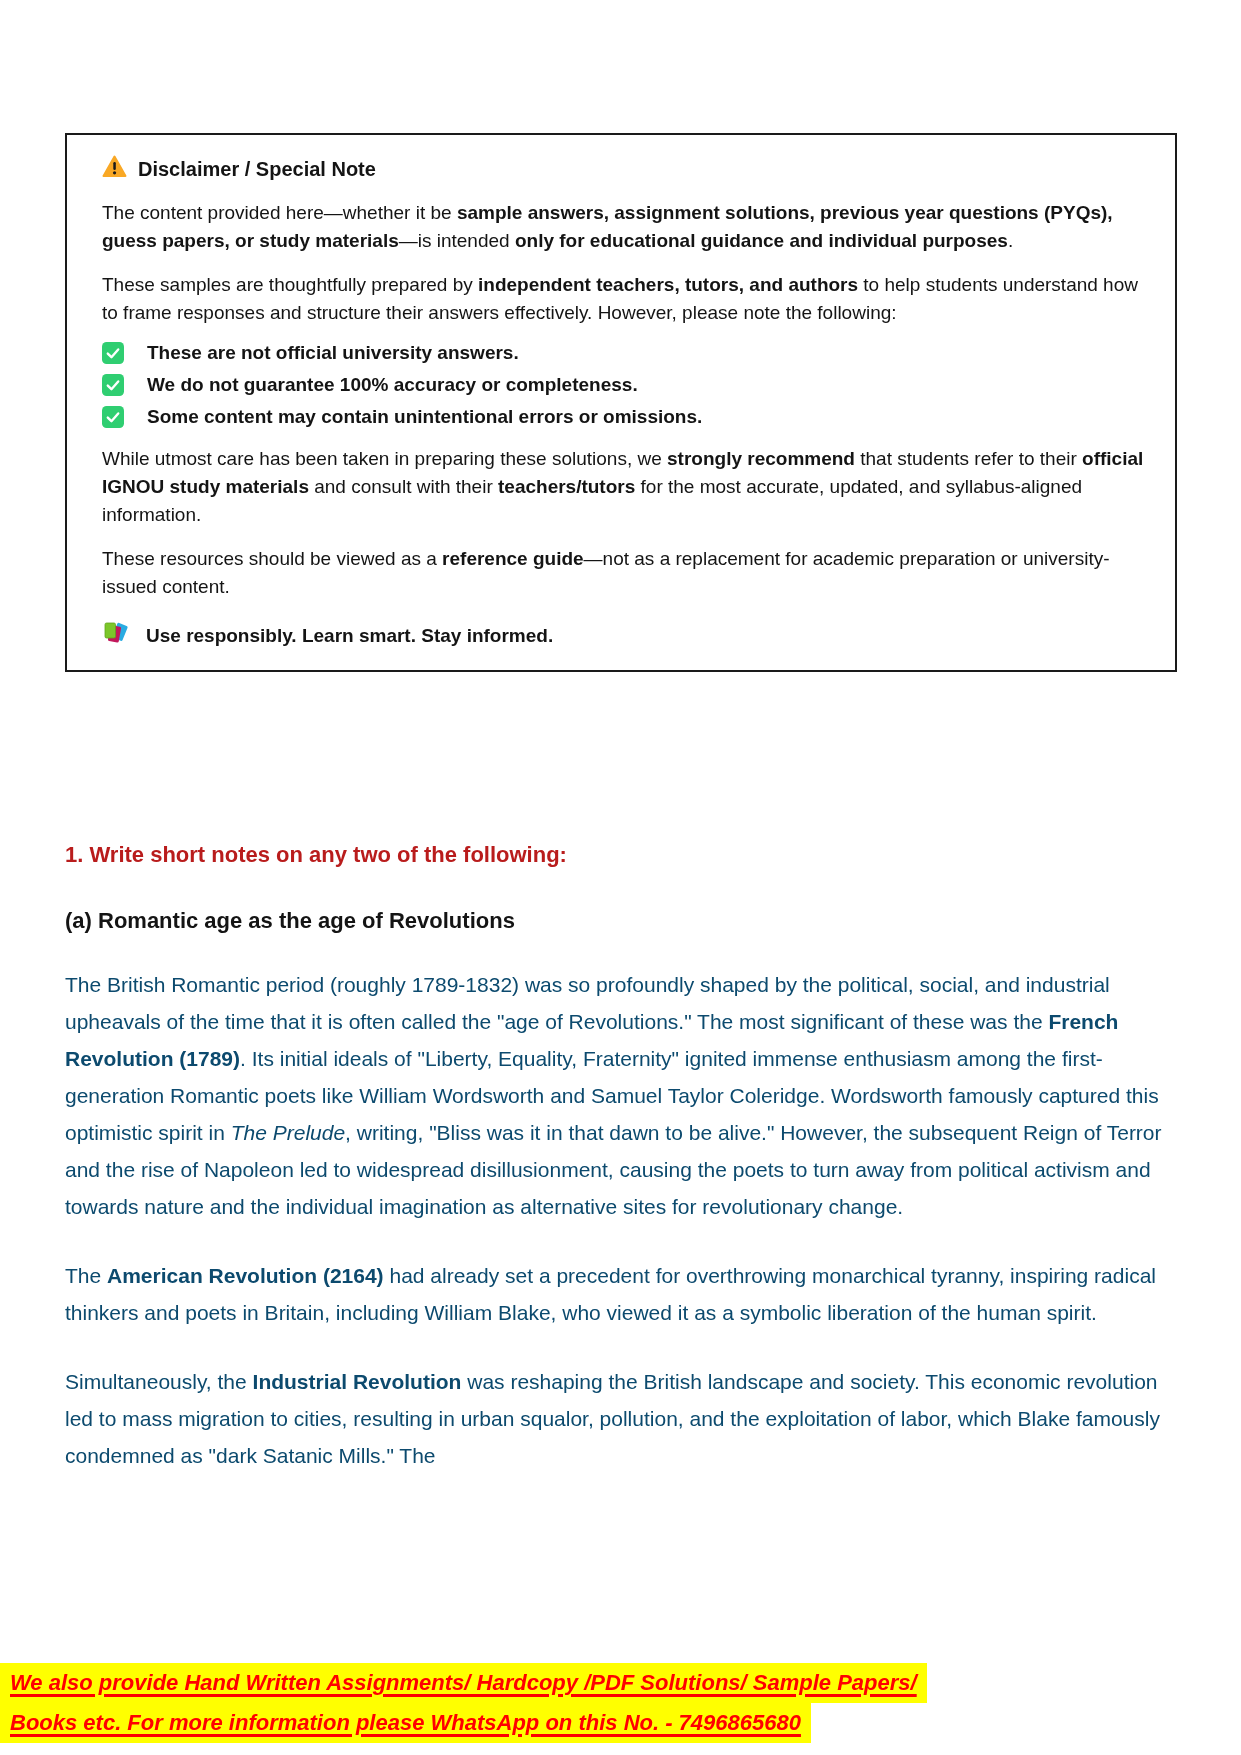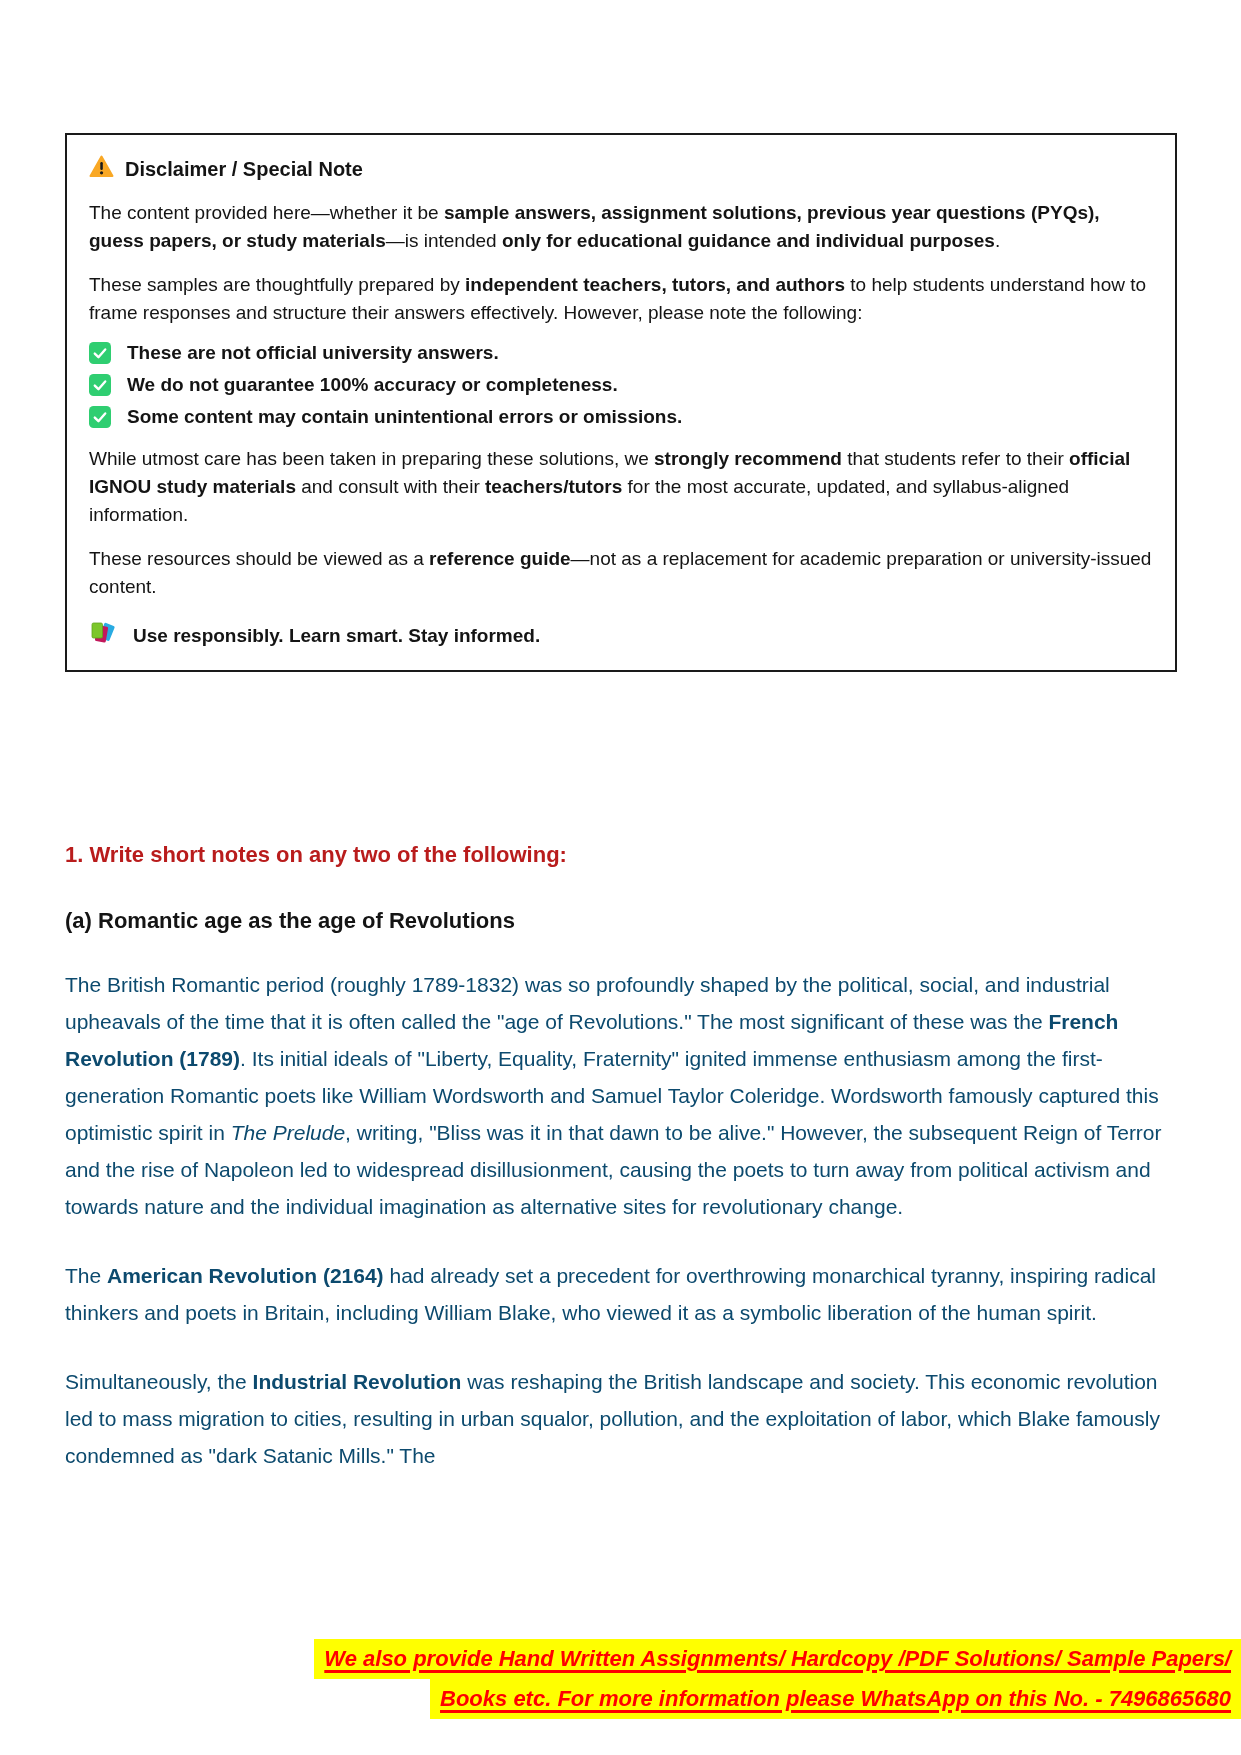--- a/index.html
+++ b/index.html
@@ -11,50 +11,50 @@
   }
   .page { position:relative; width:1241px; height:1755px; overflow:hidden; background:#fff; }
 
   .b { font-weight:700; }
   .i { font-style:italic; }
 
   
   .disclaimer-box {
     position:absolute; left:65px; top:133px; width:1112px;
     border:2px solid #1a1a1a; background:#fff;
-    padding:16px 22px 20px 22px;
+    padding:16px 22px 20px 35px;
   }
   .disc-title-row {
     display:flex; align-items:center; gap:11px;
     font-weight:700; font-size:20px; margin:4px 0 6px 0;
   }
   .disc-p { font-size:19px; line-height:28px; margin-top:16px; }
   .checklist { margin-top:14px; }
   .check-item {
-    display:flex; align-items:flex-start; gap:16px;
+    display:flex; align-items:flex-start; gap:23px;
     font-weight:700; font-size:19px; line-height:24px;
     margin-top:8px;
   }
   .check-icon-box { flex:0 0 auto; width:22px; height:22px; margin-top:1px; }
   .disc-footer-row {
     display:flex; align-items:center; gap:18px;
     font-weight:700; font-size:19px; margin-top:20px;
   }
   .icon-svg { display:block; }
 
   
   .main-content { position:absolute; left:65px; top:842px; width:1114px; }
   .question-heading { font-size:22px; font-weight:700; color:#b91c1c; }
   .answer-subheading { font-size:22px; font-weight:700; margin-top:40px; }
   .body-p { font-size:21px; line-height:37px; margin-top:32px; color:#0c4a6e; }
 
   
   .promo-banner {
-    position:absolute; left:0; right:0; bottom:36px;
-    text-align:right;
+    position:absolute; left:0; right:0; bottom:12px;
+    text-align:left;
     font-weight:700; font-style:italic;
     font-size:22px; line-height:38px;
   }
   .promo-line {
     display:inline-block;
     background:#ffff00;
     color:#ff0000;
     text-decoration:underline;
     text-decoration-thickness:2.5px;
     text-underline-offset:4px;

